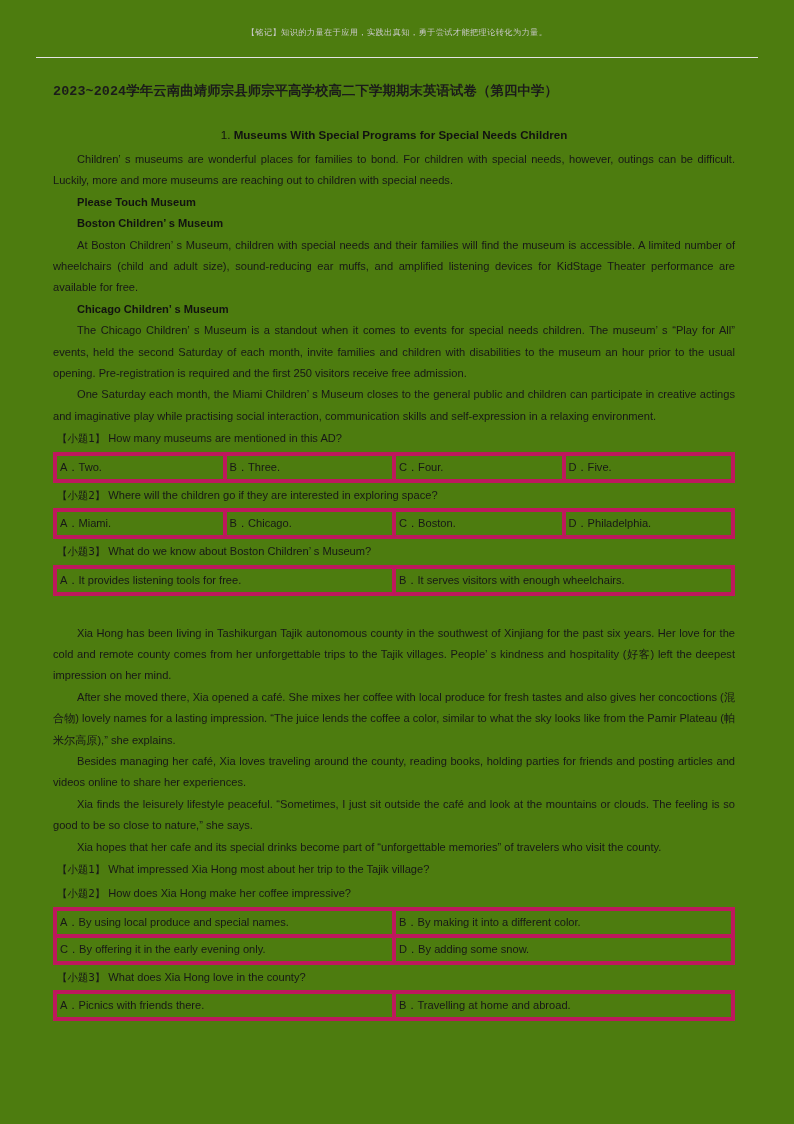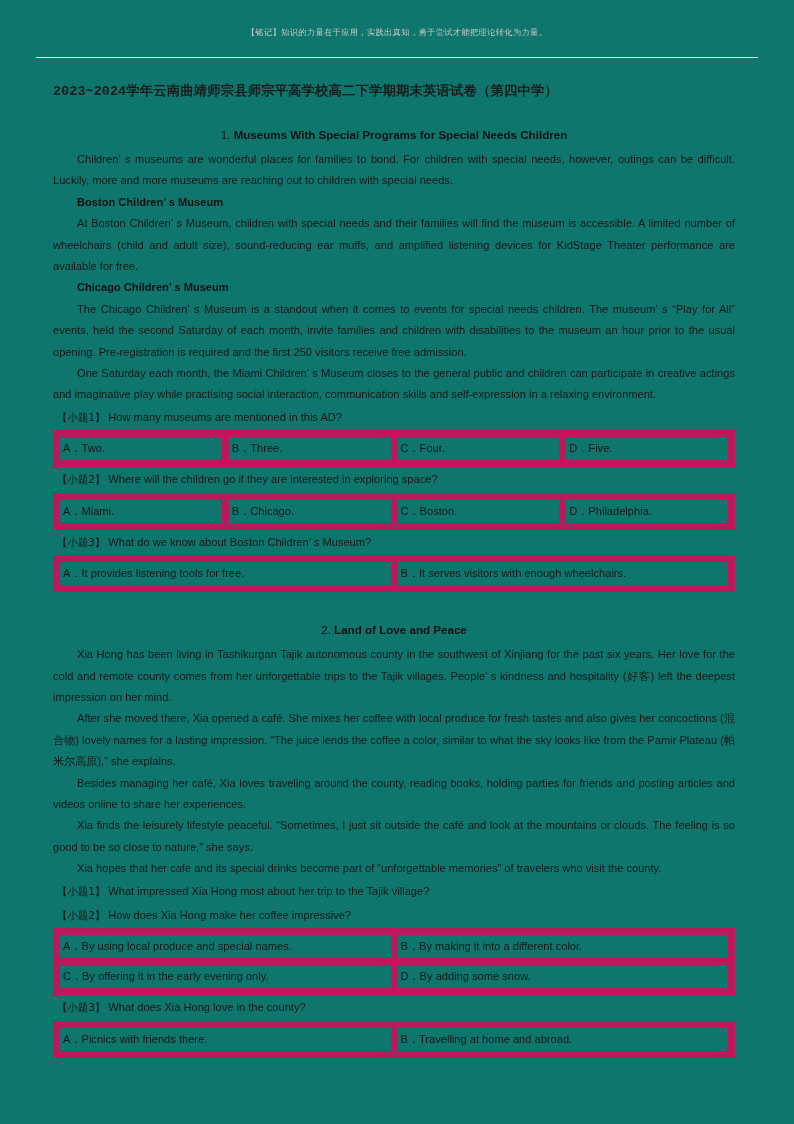--- a/index.html
+++ b/index.html
@@ -13,21 +13,21 @@
     font-family: "Liberation Sans", sans-serif;
     color: #1a1a1a;
     position: relative;
     overflow: hidden;
   }
   .page {
     position: relative;
     width: 794px;
     height: 1124px;
     box-sizing: border-box;
-    background: #0f766e;
+    background: #4d7c0f;
   }
 
   
   .page-header {
     position: absolute;
     top: 26px;
     left: 36px;
     right: 36px;
     height: 32px;
   }
@@ -116,21 +116,21 @@
   }
 
   table.opts {
     width: 682px;
     border-collapse: collapse;
     table-layout: fixed;
     margin: 0 0 1px 0;
     font-size: 11.1px;
   }
   table.opts td {
-    border: 7px solid #be185d;
+    border: 4px solid #be185d;
     padding: 3px 2px 4px 3px;
     line-height: 16px;
     vertical-align: middle;
     color: #171717;
     white-space: nowrap;
     overflow: hidden;
   }
   table.opts.cols4 td { width: 25%; }
   table.opts.cols2 td { width: 50%; }
 </style>
@@ -143,20 +143,21 @@
     <div class="header-watermark">【铭记】知识的力量在于应用，实践出真知，勇于尝试才能把理论转化为力量。</div>
     <div class="header-rule"></div>
   </div>
 
   <div class="content">
     <h1 class="doc-title">2023~2024学年云南曲靖师宗县师宗平高学校高二下学期期末英语试卷（第四中学）</h1>
     <div id="passages-root">
         <section>
           <h2 class="passage-title"><span class="num">1.</span> <span>Museums With Special Programs for Special Needs Children</span></h2>
           <p class="para">Children’ s museums are wonderful places for families to bond. For children with special needs, however, outings can be difficult. Luckily, more and more museums are reaching out to children with special needs.</p>
+          <h4 class="sub-head">Please Touch Museum</h4>
           <h4 class="sub-head">Boston Children’ s Museum</h4>
           <p class="para">At Boston Children’ s Museum, children with special needs and their families will find the museum is accessible. A limited number of wheelchairs (child and adult size), sound-reducing ear muffs, and amplified listening devices for KidStage Theater performance are available for free.</p>
           <h4 class="sub-head">Chicago Children’ s Museum</h4>
           <p class="para">The Chicago Children’ s Museum is a standout when it comes to events for special needs children. The museum’ s “Play for All” events, held the second Saturday of each month, invite families and children with disabilities to the museum an hour prior to the usual opening. Pre-registration is required and the first 250 visitors receive free admission.</p>
           <p class="para">One Saturday each month, the Miami Children’ s Museum closes to the general public and children can participate in creative actings and imaginative play while practising social interaction, communication skills and self-expression in a relaxing environment.</p>
           <div class="q-stem"><span class="q-label">【小题1】</span> <span>How many museums are mentioned in this AD?</span></div>
           <table class="opts cols4">
             <tbody>
               <tr>
                 <td>A．Two.</td>
@@ -182,21 +183,20 @@
             <tbody>
               <tr>
                 <td>A．It provides listening tools for free.</td>
                 <td>B．It serves visitors with enough wheelchairs.</td>
               </tr>
             </tbody>
           </table>
         </section>
         <div class="section-gap"></div>
         <section>
-          <h2 class="passage-title"><span class="num">2.</span> <span>Land of Love and Peace</span></h2>
           <p class="para">Xia Hong has been living in Tashikurgan Tajik autonomous county in the southwest of Xinjiang for the past six years. Her love for the cold and remote county comes from her unforgettable trips to the Tajik villages. People’ s kindness and hospitality (好客) left the deepest impression on her mind.</p>
           <p class="para">After she moved there, Xia opened a café. She mixes her coffee with local produce for fresh tastes and also gives her concoctions (混合物) lovely names for a lasting impression. “The juice lends the coffee a color, similar to what the sky looks like from the Pamir Plateau (帕米尔高原),” she explains.</p>
           <p class="para">Besides managing her café, Xia loves traveling around the county, reading books, holding parties for friends and posting articles and videos online to share her experiences.</p>
           <p class="para">Xia finds the leisurely lifestyle peaceful. “Sometimes, I just sit outside the café and look at the mountains or clouds. The feeling is so good to be so close to nature,” she says.</p>
           <p class="para">Xia hopes that her cafe and its special drinks become part of “unforgettable memories” of travelers who visit the county.</p>
           <div class="q-stem"><span class="q-label">【小题1】</span> <span>What impressed Xia Hong most about her trip to the Tajik village?</span></div>
           <div class="q-stem"><span class="q-label">【小题2】</span> <span>How does Xia Hong make her coffee impressive?</span></div>
           <table class="opts cols2">
             <tbody>
               <tr>

